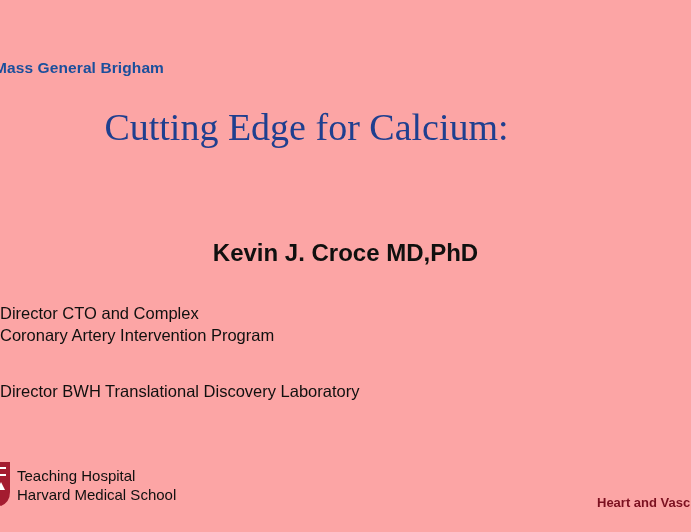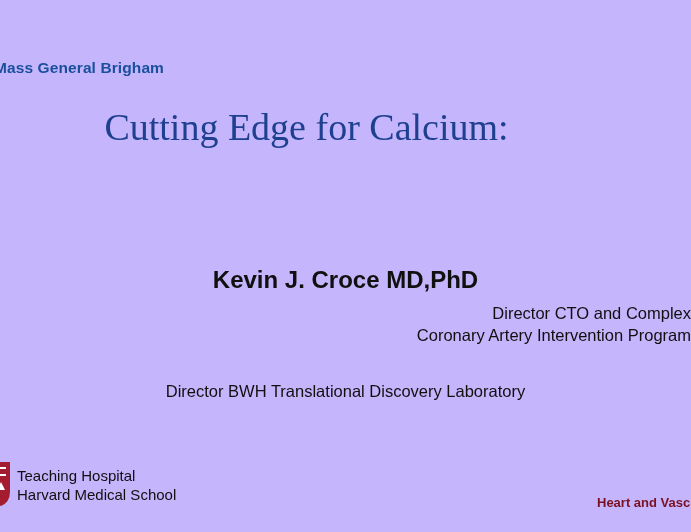--- a/index.html
+++ b/index.html
@@ -9,21 +9,21 @@
   body {
     width: 691px;
     height: 532px;
     overflow: hidden;
     font-family: "Liberation Sans", sans-serif;
   }
   .slide {
     position: relative;
     width: 691px;
     height: 532px;
-    background: #c4b5fd;
+    background: #fca5a5;
     overflow: hidden;
   }
   
   .brand {
     position: absolute;
     left: -6px;
     top: 59px;
     font-family: "Liberation Sans", sans-serif;
     font-size: 15.5px;
     font-weight: bold;
@@ -52,40 +52,39 @@
   .presenter {
     position: absolute;
     left: 0;
     top: 239px;
     width: 691px;
     text-align: center;
     font-family: "Liberation Sans", sans-serif;
     font-size: 24px;
     font-weight: bold;
     color: #10100f;
-    margin-top: 27px;
   }
   
   .affil-1 {
     position: absolute;
     left: 0;
     top: 303px;
     width: 691px;
-    text-align: right;
+    text-align: left;
     font-family: "Liberation Sans", sans-serif;
     font-size: 16.5px;
     line-height: 1.33;
     color: #10100f;
   }
   .affil-2 {
     position: absolute;
     left: 0;
     top: 381px;
     width: 691px;
-    text-align: center;
+    text-align: left;
     font-family: "Liberation Sans", sans-serif;
     font-size: 16.5px;
     line-height: 1.33;
     color: #10100f;
   }
   .affil-1 .line, .affil-2 .line { display: block; white-space: nowrap; }
 
   
   .footer-left {
     position: absolute;

